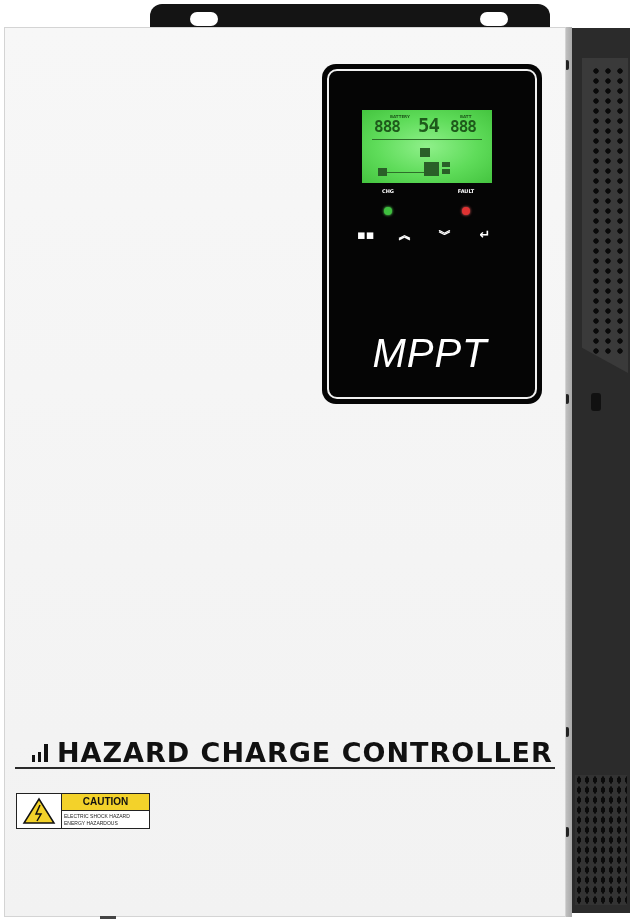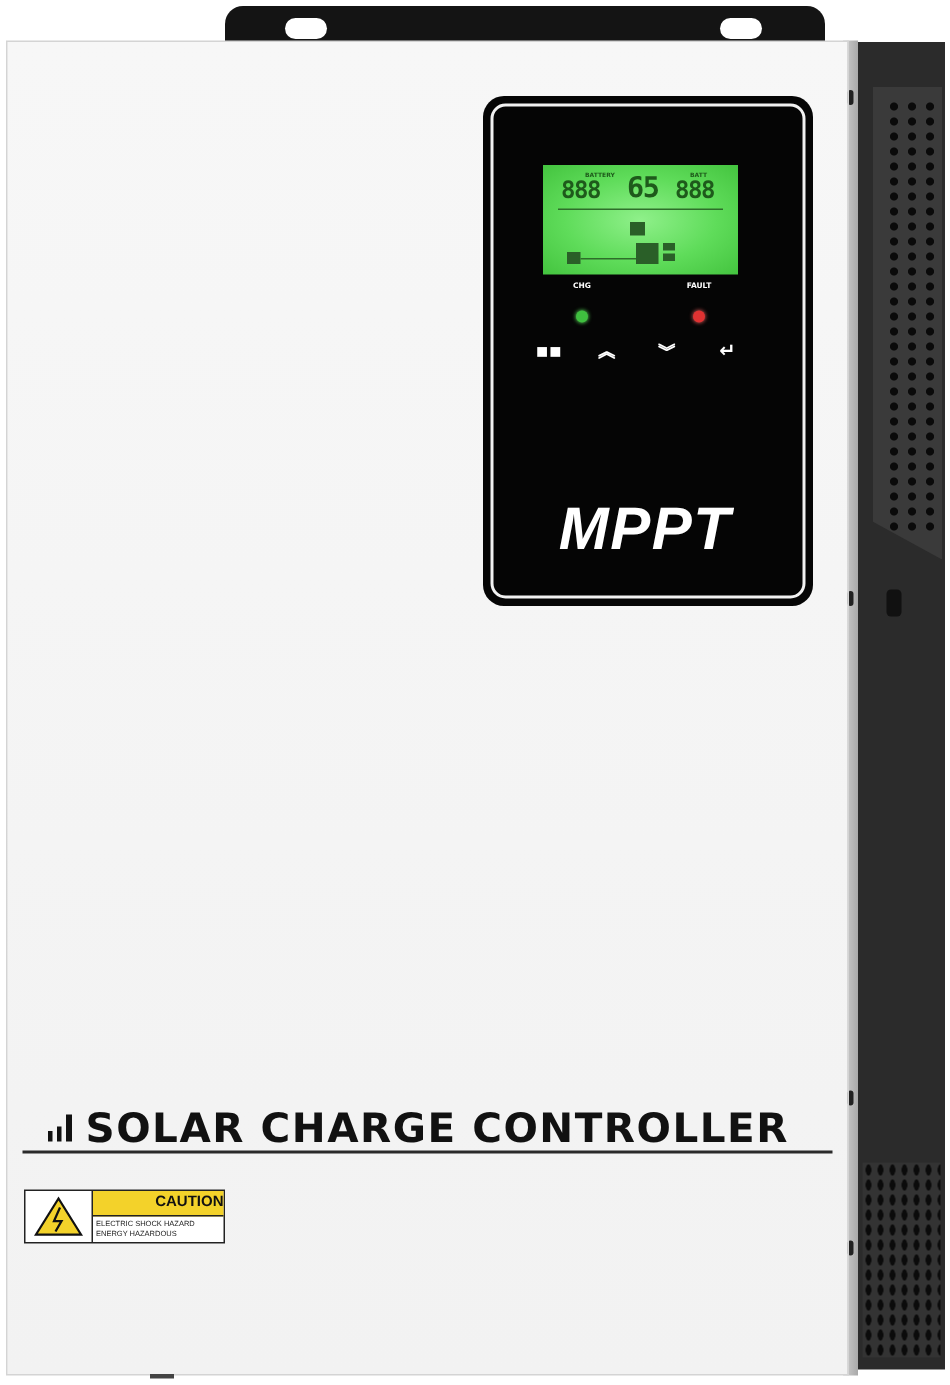--- a/index.html
+++ b/index.html
@@ -64,41 +64,41 @@
   .lcd .lbl { position: absolute; font-size: 4px; color: #1e5a1b; font-weight: bold; }
   .lcd .line { position: absolute; height: 1px; background: #2e6e2a; }
   .lcd .ico { position: absolute; background: #2a5f28; }
 
   .led-label { position: absolute; font-size: 5px; color: #fff; font-weight: bold; text-align: center; }
   .led { position: absolute; width: 8px; height: 8px; border-radius: 50%; }
   .btn { position: absolute; color: #fff; font-size: 13px; font-weight: bold; line-height: 1; text-align: center; width: 16px; }
 
   .brand {
     position: absolute; left: 360px; top: 333px; width: 140px; text-align: center;
-    color: #fff; font-family: "Liberation Sans", sans-serif; font-weight: bold;
+    color: #fff; font-family: "Liberation Sans", sans-serif; font-weight: normal;
     font-size: 40px; font-style: italic; letter-spacing: 1px; line-height: 1;
   }
 
   .title {
     position: absolute; left: 32px; top: 737px; font-family: "DejaVu Sans", sans-serif;
     font-weight: bold; font-size: 27px; color: #111; letter-spacing: 1px; white-space: nowrap;
   }
   .title .bars { display: inline-block; margin-right: 6px; }
   .title .bars span { display: inline-block; background: #111; width: 3px; vertical-align: baseline; margin-right: 3px; }
 
   .divider { position: absolute; left: 15px; top: 767px; width: 540px; height: 2px; background: #2a2a2a; }
 
   .caution {
     position: absolute; left: 16px; top: 793px; width: 134px; height: 36px;
     border: 1px solid #222; background: #fff; box-sizing: border-box;
   }
   .caution .tri-box { position: absolute; left: 0; top: 0; width: 44px; height: 34px; border-right: 1px solid #222; }
   .caution .head {
     position: absolute; left: 45px; top: 0; width: 87px; height: 16px; background: #f3d22a;
-    border-bottom: 1px solid #222; text-align: right; font-weight: bold; font-size: 10px; line-height: 16px; color: #111;
+    border-bottom: 1px solid #222; text-align: center; font-weight: bold; font-size: 10px; line-height: 16px; color: #111;
     font-family: "Liberation Sans", sans-serif;
   }
   .caution .sub { position: absolute; left: 47px; font-size: 5px; color: #222; font-family: "Liberation Sans", sans-serif; white-space: nowrap; }
   .foot-nub { position: absolute; left: 100px; top: 916px; width: 16px; height: 3px; background: #444; }
 </style>
 </head>
 <body>
 
 <div class="bracket">
   <div class="slot" style="left:40px;"></div>
@@ -118,21 +118,21 @@
   <div class="rail-hole" style="top:800px;"></div>
 </div>
 
 <div class="front"></div>
 
 <div class="display-frame">
   <div class="lcd">
     <span class="lbl" style="left:28px; top:4px;">BATTERY</span>
     <span class="lbl" style="left:98px; top:4px;">BATT</span>
     <span class="seg" style="left:12px; top:9px;">888</span>
-    <span class="seg" style="left:56px; top:6px; font-size:19px;">65</span>
+    <span class="seg" style="left:56px; top:6px; font-size:19px;">54</span>
     <span class="seg" style="left:88px; top:9px;">888</span>
     <div class="line" style="left:10px; top:29px; width:110px;"></div>
     <div class="ico" style="left:58px; top:38px; width:10px; height:9px;"></div>
     <div class="ico" style="left:16px; top:58px; width:9px; height:8px;"></div>
     <div class="line" style="left:25px; top:62px; width:38px;"></div>
     <div class="ico" style="left:62px; top:52px; width:15px; height:14px;"></div>
     <div class="ico" style="left:80px; top:52px; width:8px; height:5px;"></div>
     <div class="ico" style="left:80px; top:59px; width:8px; height:5px;"></div>
   </div>
 
@@ -144,21 +144,21 @@
   <div class="btn" style="left:35px; top:164px;">▪▪</div>
   <div class="btn" style="left:75px; top:164px;">︽</div>
   <div class="btn" style="left:115px; top:164px;">︾</div>
   <div class="btn" style="left:155px; top:164px;">↵</div>
 </div>
 <div class="brand">MPPT</div>
 
 <div class="title">
   <span class="bars">
     <span style="height:7px;"></span><span style="height:10px;"></span><span style="height:18px; width:4px;"></span>
-  </span><span>SOLAR CHARGE CONTROLLER</span>
+  </span><span>HAZARD CHARGE CONTROLLER</span>
 </div>
 <div class="divider"></div>
 
 <div class="caution">
   <div class="tri-box">
     <svg width="44" height="34" viewBox="0 0 44 34">
       <polygon points="22,5 37,29 7,29" fill="#f3d22a" stroke="#111" stroke-width="1.5"></polygon>
       <polyline points="23,11 19,20 24,20 20,27" fill="none" stroke="#111" stroke-width="1.5"></polyline>
     </svg>
   </div>

